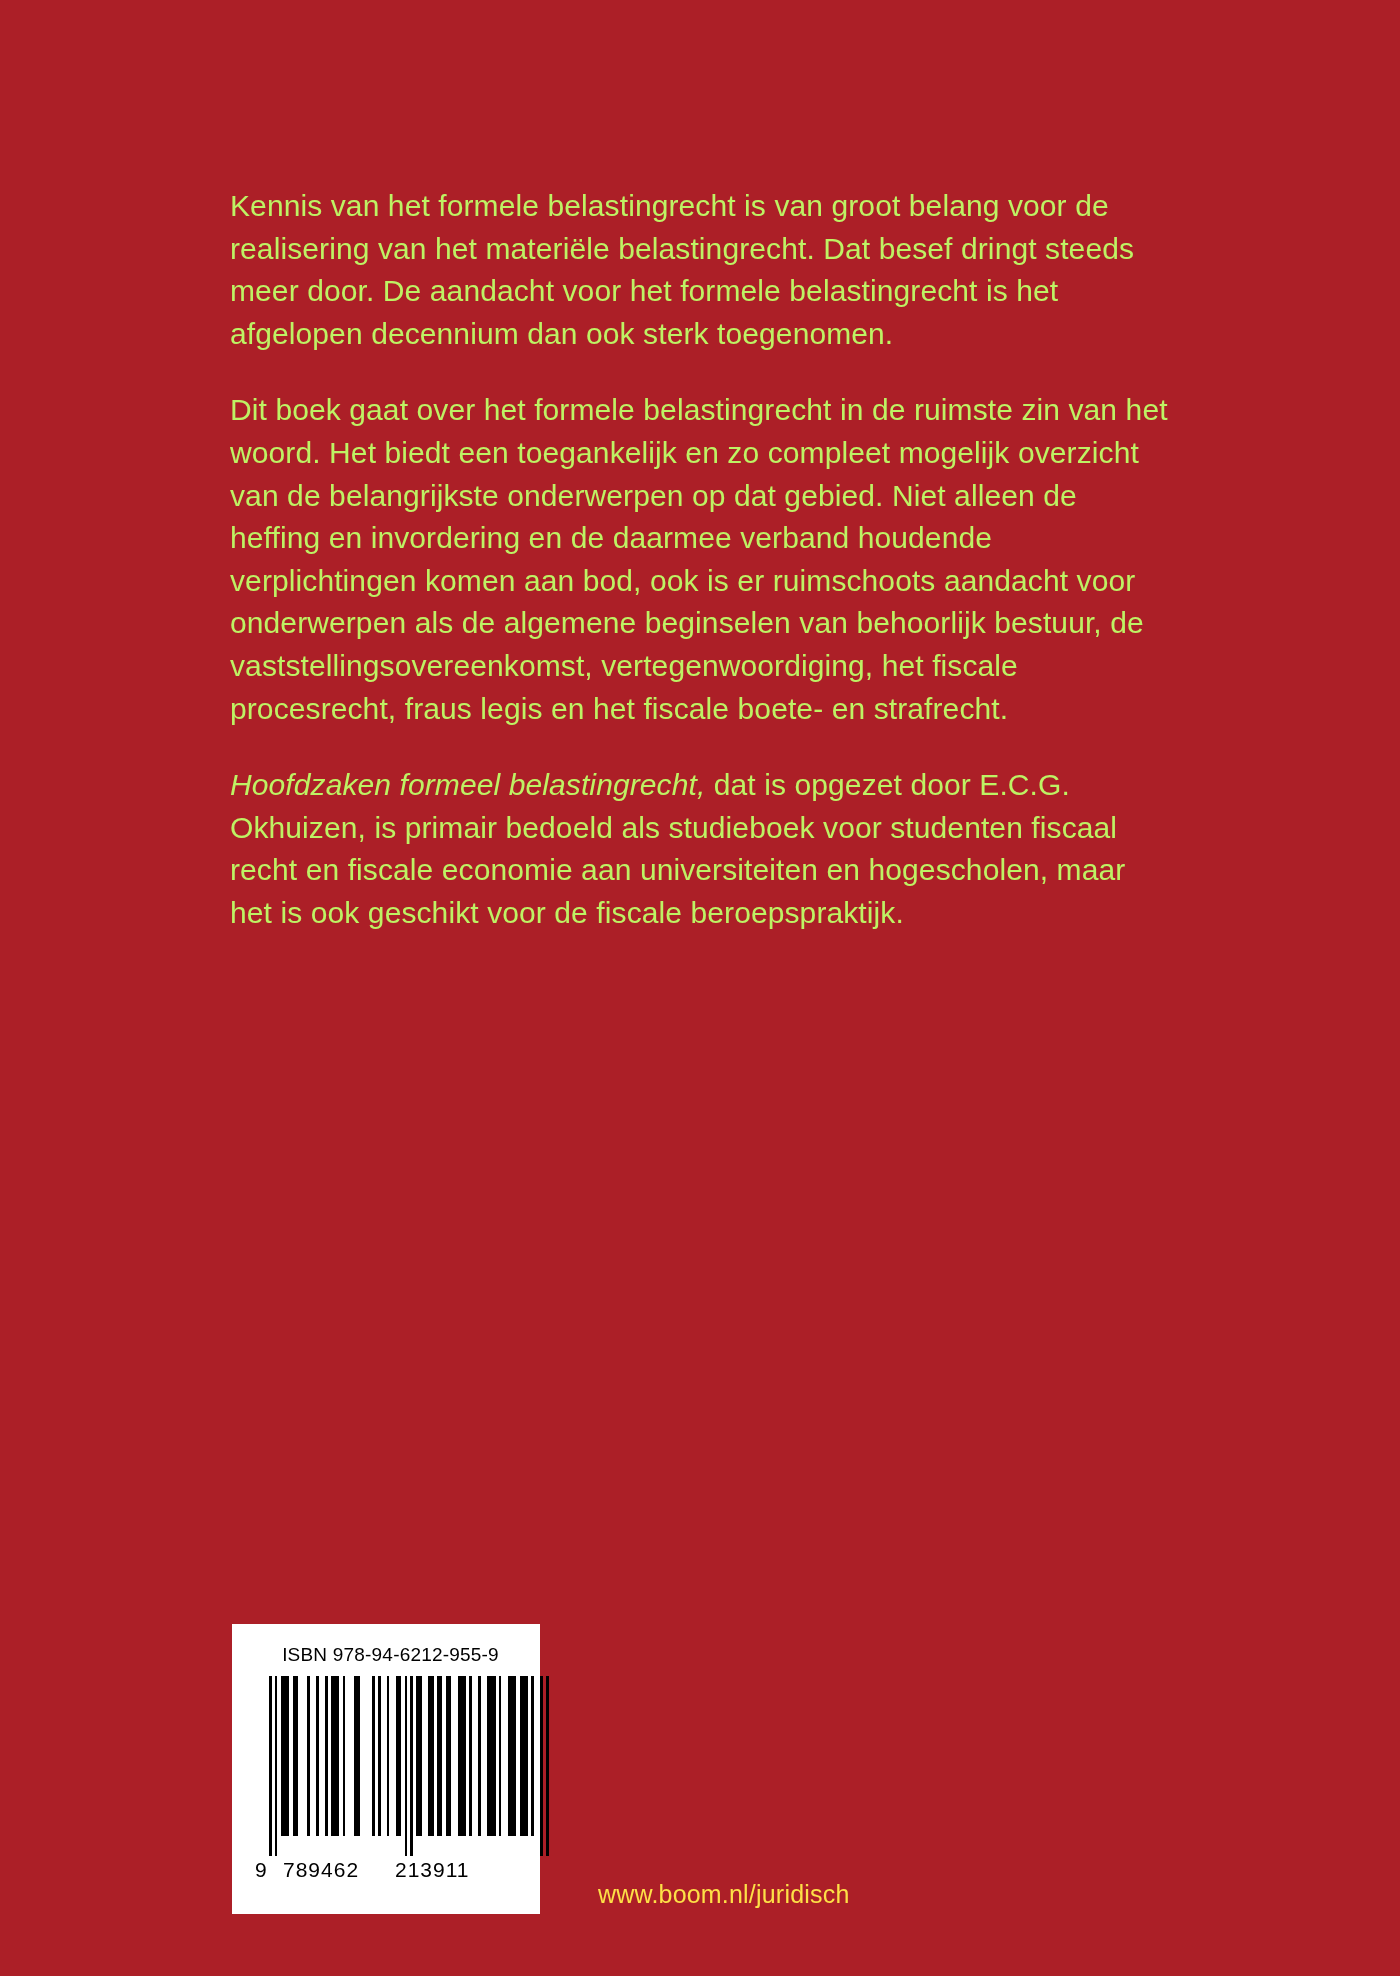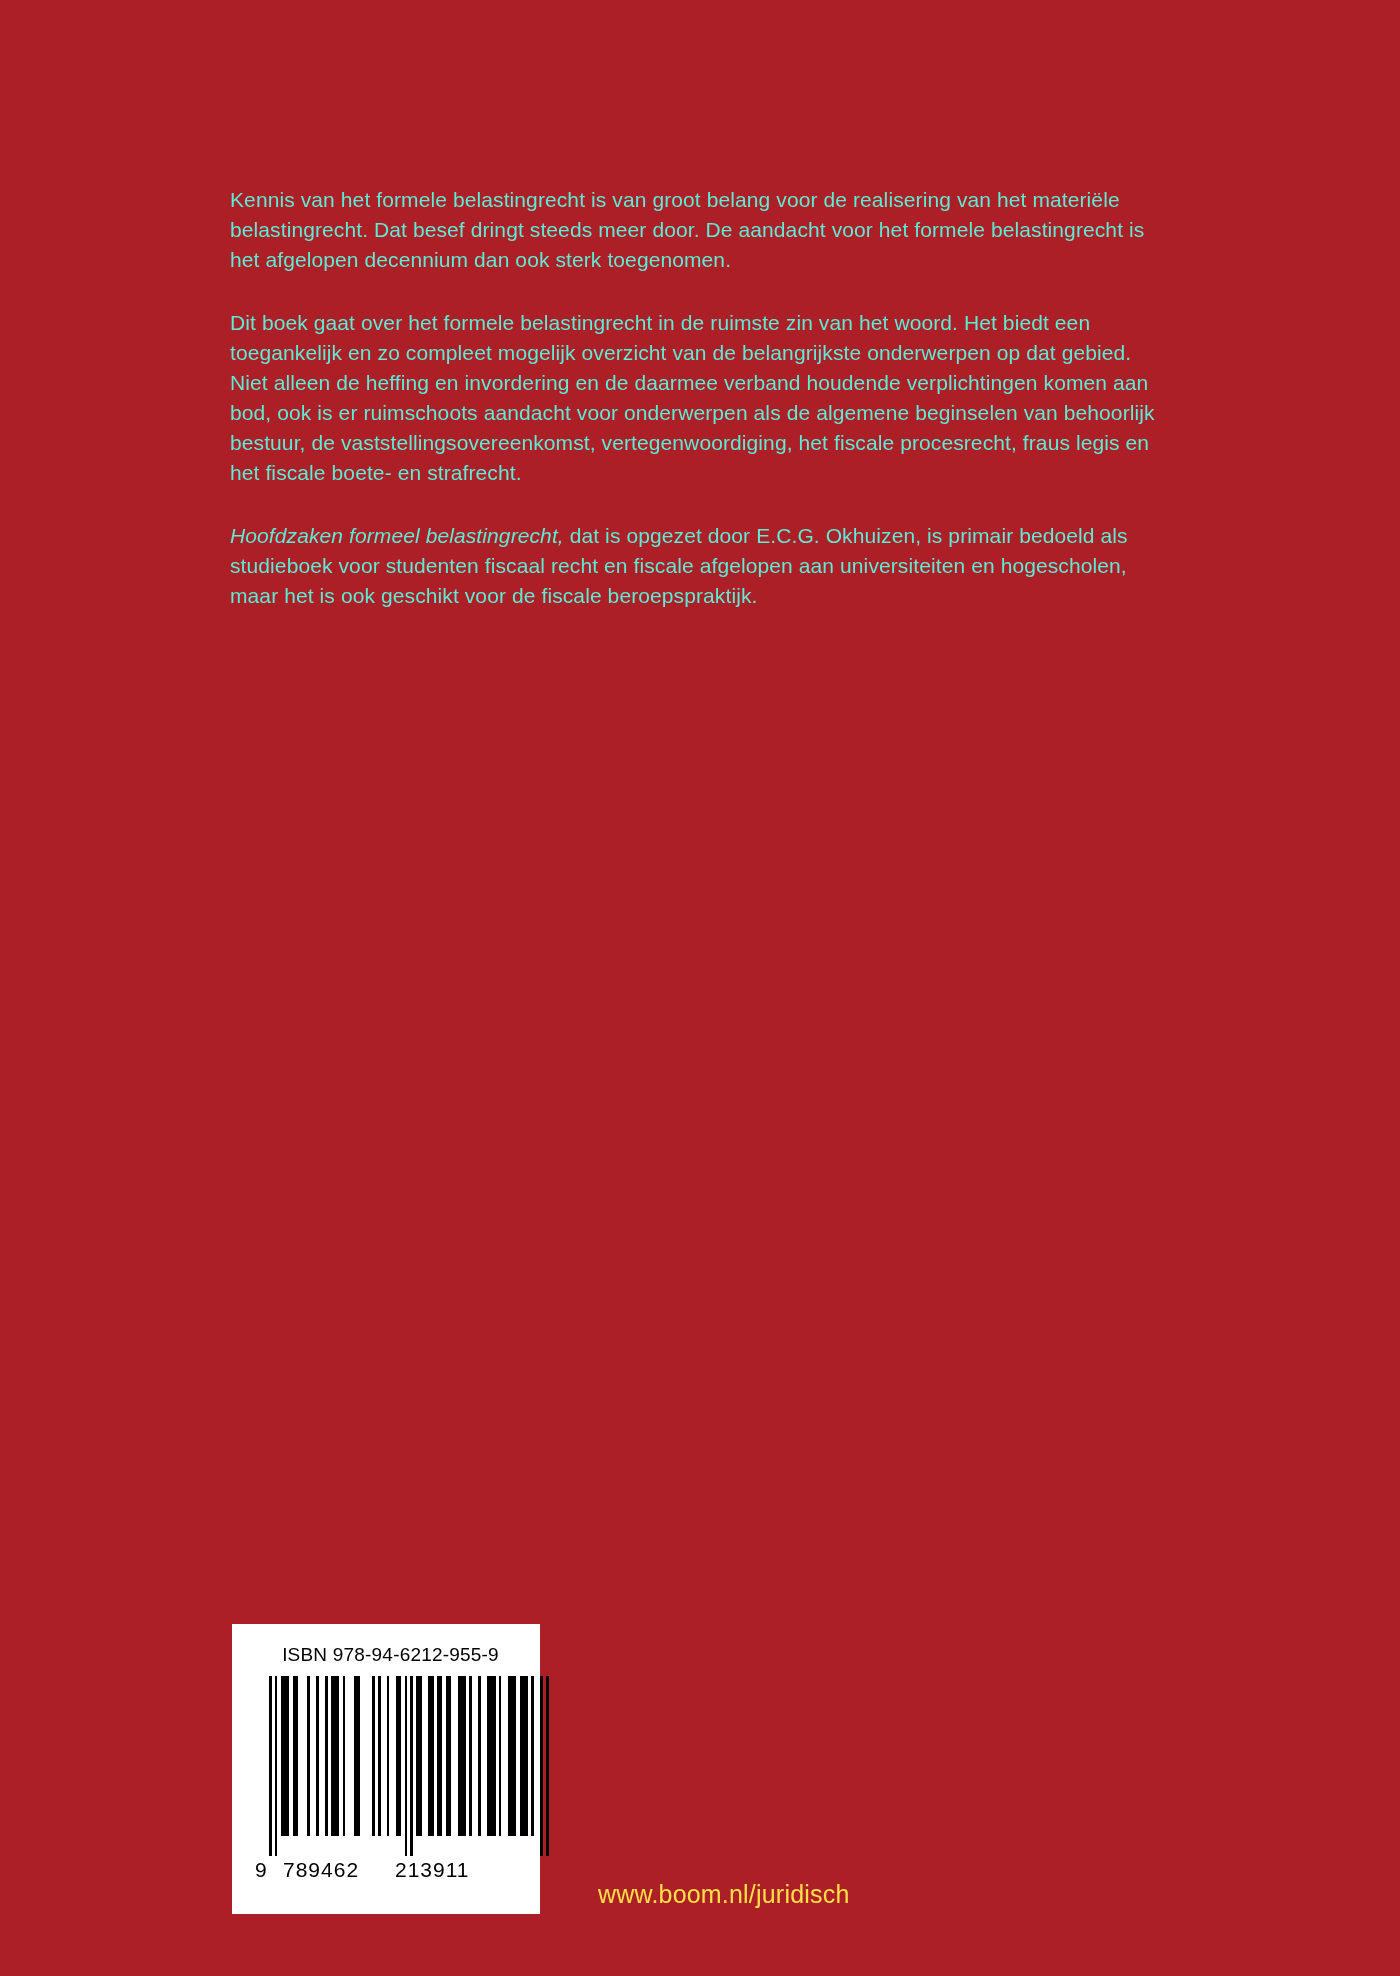--- a/index.html
+++ b/index.html
@@ -21,23 +21,23 @@
   }
   .blurb {
     position: absolute;
     left: 230px;
     top: 185px;
     width: 940px;
     color: #ffffff;
   }
   .blurb p {
     margin: 0 0 34px 0;
-    font-size: 21px;
+    font-size: 30px;
     line-height: 1.42;
-    color: #5eead4;
+    color: #bef264;
     font-weight: 400;
     letter-spacing: 0.1px;
   }
   .blurb p:last-child {
     margin-bottom: 0;
   }
   .blurb em.title {
     font-style: italic;
   }
   .barcode-box {
@@ -98,21 +98,21 @@
   }
 </style>
 </head>
 <body>
 
 <div class="page">
 
   <div class="blurb">
     <p>Kennis van het formele belastingrecht is van groot belang voor de realisering van het materiële belastingrecht. Dat besef dringt steeds meer door. De aandacht voor het formele belastingrecht is het afgelopen decennium dan ook sterk toegenomen.</p>
     <p>Dit boek gaat over het formele belastingrecht in de ruimste zin van het woord. Het biedt een toegankelijk en zo compleet mogelijk overzicht van de belangrijkste onderwerpen op dat gebied. Niet alleen de heffing en invordering en de daarmee verband houdende verplichtingen komen aan bod, ook is er ruimschoots aandacht voor onderwerpen als de algemene beginselen van behoorlijk bestuur, de vaststellingsovereenkomst, vertegenwoordiging, het fiscale procesrecht, fraus legis en het fiscale boete- en strafrecht.</p>
-    <p><em class="title">Hoofdzaken formeel belastingrecht,</em><span> dat is opgezet door E.C.G. Okhuizen, is primair bedoeld als studieboek voor studenten fiscaal recht en fiscale afgelopen aan universiteiten en hogescholen, maar het is ook geschikt voor de fiscale beroepspraktijk.</span></p>
+    <p><em class="title">Hoofdzaken formeel belastingrecht,</em><span> dat is opgezet door E.C.G. Okhuizen, is primair bedoeld als studieboek voor studenten fiscaal recht en fiscale economie aan universiteiten en hogescholen, maar het is ook geschikt voor de fiscale beroepspraktijk.</span></p>
   </div>
 
   <div class="barcode-box">
     <div class="isbn-text">ISBN 978-94-6212-955-9</div>
     <div class="bars" id="bars">
         <div class="bar long" style="left: 0px; width: 2.54737px;"></div>
         <div class="bar long" style="left: 5.89474px; width: 2.54737px;"></div>
         <div class="bar short" style="left: 11.7895px; width: 8.44211px;"></div>
         <div class="bar short" style="left: 23.5789px; width: 5.49474px;"></div>
         <div class="bar short" style="left: 38.3158px; width: 2.54737px;"></div>

